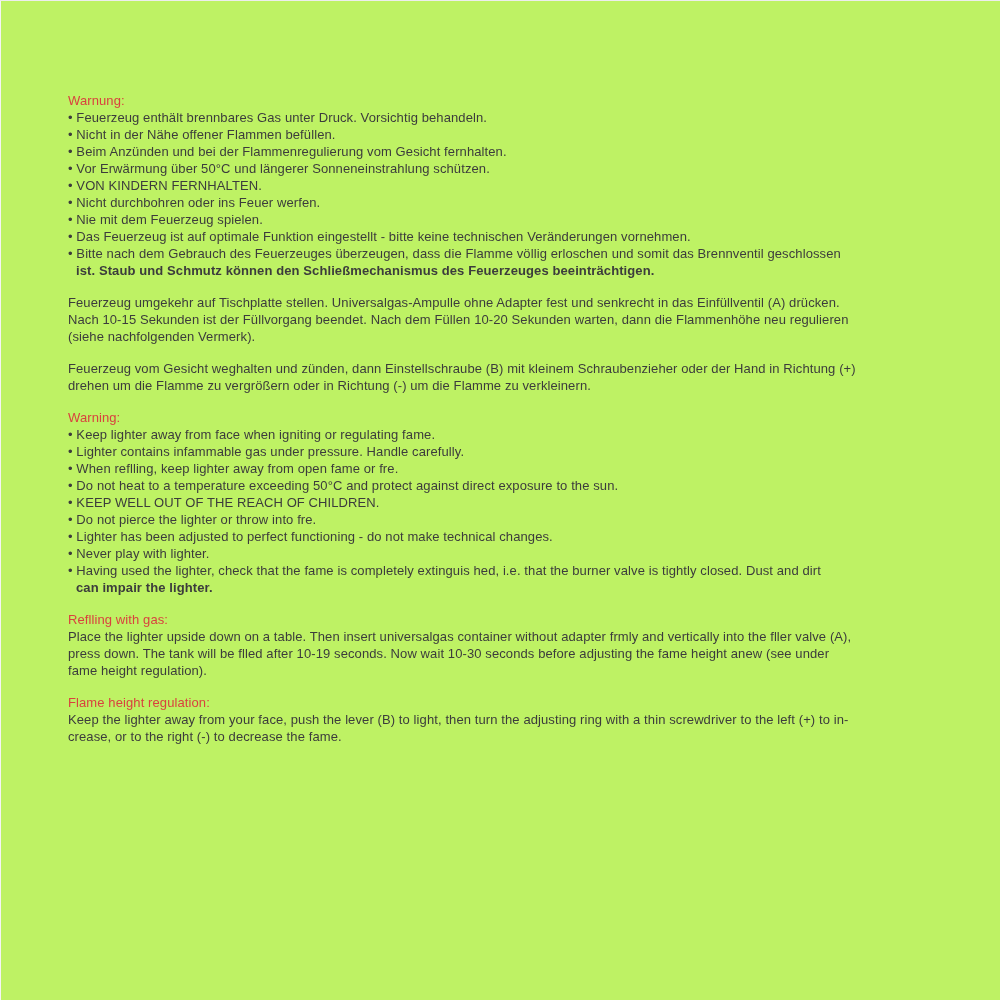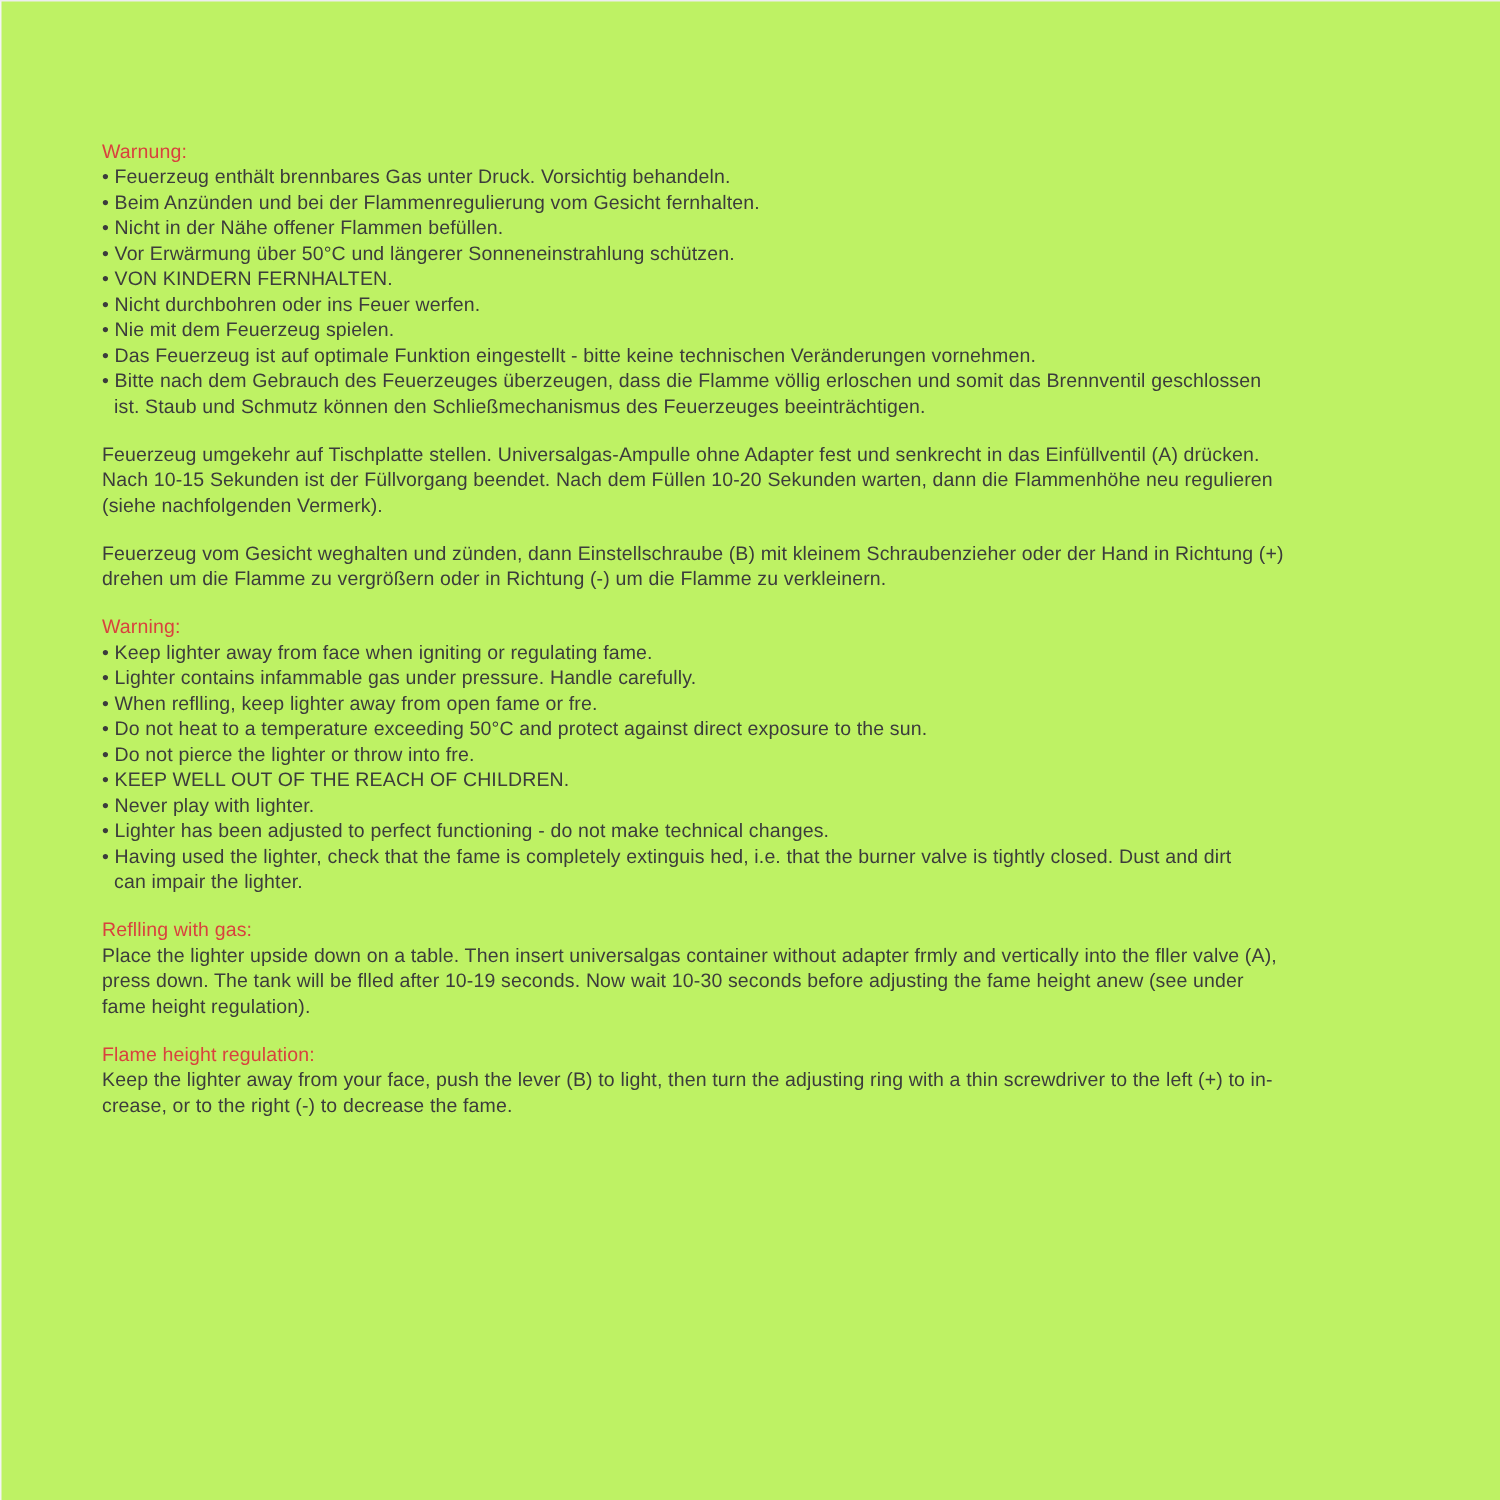--- a/index.html
+++ b/index.html
@@ -40,33 +40,34 @@
     font-size: 13px;
     line-height: 17px;
     font-weight: normal;
     color: var(--heading-color, #d9423e);
   }
   .line {
     white-space: pre;
   }
   .line.indent {
     padding-left: 8px;
+    font-weight: bold;
   }
 </style>
 </head>
 <body style="--heading-color: #d9423e; --body-color: #3c3c3c; background: rgb(255, 255, 255);">
 
 <div class="page">
   <div class="content">
     <div>
         <section class="section">
           <h2 class="heading">Warnung:</h2>
           <div class="line">• Feuerzeug enthält brennbares Gas unter Druck. Vorsichtig behandeln.</div>
+          <div class="line">• Nicht in der Nähe offener Flammen befüllen.</div>
           <div class="line">• Beim Anzünden und bei der Flammenregulierung vom Gesicht fernhalten.</div>
-          <div class="line">• Nicht in der Nähe offener Flammen befüllen.</div>
           <div class="line">• Vor Erwärmung über 50°C und längerer Sonneneinstrahlung schützen.</div>
           <div class="line">• VON KINDERN FERNHALTEN.</div>
           <div class="line">• Nicht durchbohren oder ins Feuer werfen.</div>
           <div class="line">• Nie mit dem Feuerzeug spielen.</div>
           <div class="line">• Das Feuerzeug ist auf optimale Funktion eingestellt - bitte keine technischen Veränderungen vornehmen.</div>
           <div class="line">• Bitte nach dem Gebrauch des Feuerzeuges überzeugen, dass die Flamme völlig erloschen und somit das Brennventil geschlossen</div>
           <div class="line indent">ist. Staub und Schmutz können den Schließmechanismus des Feuerzeuges beeinträchtigen.</div>
         </section>
         <section class="section">
           <div class="line">Feuerzeug umgekehr auf Tischplatte stellen. Universalgas-Ampulle ohne Adapter fest und senkrecht in das Einfüllventil (A) drücken.</div>
@@ -76,24 +77,24 @@
         <section class="section">
           <div class="line">Feuerzeug vom Gesicht weghalten und zünden, dann Einstellschraube (B) mit kleinem Schraubenzieher oder der Hand in Richtung (+)</div>
           <div class="line">drehen um die Flamme zu vergrößern oder in Richtung (-) um die Flamme zu verkleinern.</div>
         </section>
         <section class="section">
           <h2 class="heading">Warning:</h2>
           <div class="line">• Keep lighter away from face when igniting or regulating fame.</div>
           <div class="line">• Lighter contains infammable gas under pressure. Handle carefully.</div>
           <div class="line">• When reflling, keep lighter away from open fame or fre.</div>
           <div class="line">• Do not heat to a temperature exceeding 50°C and protect against direct exposure to the sun.</div>
+          <div class="line">• KEEP WELL OUT OF THE REACH OF CHILDREN.</div>
           <div class="line">• Do not pierce the lighter or throw into fre.</div>
-          <div class="line">• KEEP WELL OUT OF THE REACH OF CHILDREN.</div>
+          <div class="line">• Lighter has been adjusted to perfect functioning - do not make technical changes.</div>
           <div class="line">• Never play with lighter.</div>
-          <div class="line">• Lighter has been adjusted to perfect functioning - do not make technical changes.</div>
           <div class="line">• Having used the lighter, check that the fame is completely extinguis hed, i.e. that the burner valve is tightly closed. Dust and dirt</div>
           <div class="line indent">can impair the lighter.</div>
         </section>
         <section class="section">
           <h2 class="heading">Reflling with gas:</h2>
           <div class="line">Place the lighter upside down on a table. Then insert universalgas container without adapter frmly and vertically into the fller valve (A),</div>
           <div class="line">press down. The tank will be flled after 10-19 seconds. Now wait 10-30 seconds before adjusting the fame height anew (see under</div>
           <div class="line">fame height regulation).</div>
         </section>
         <section class="section">

